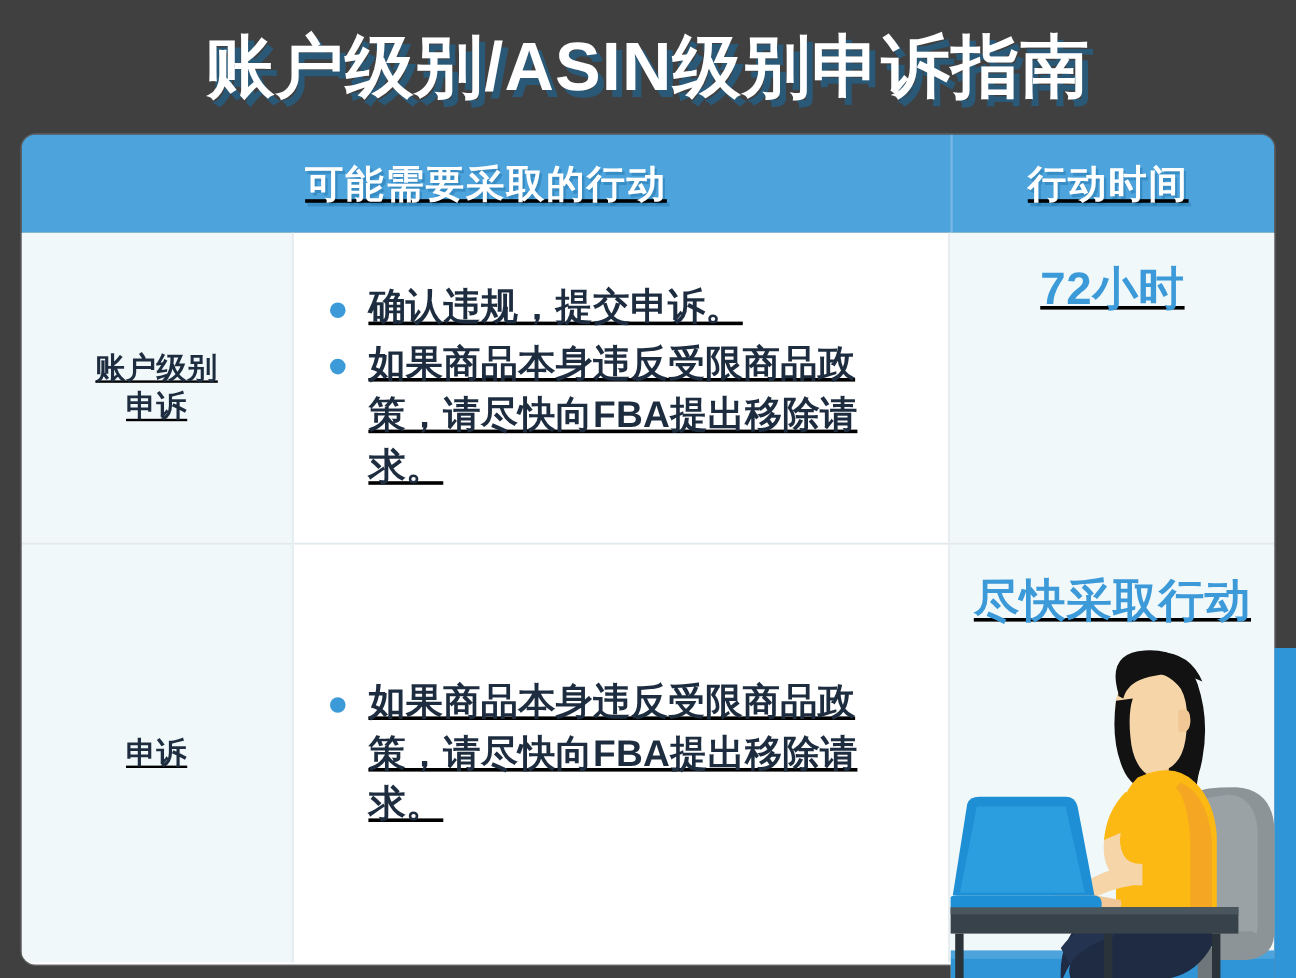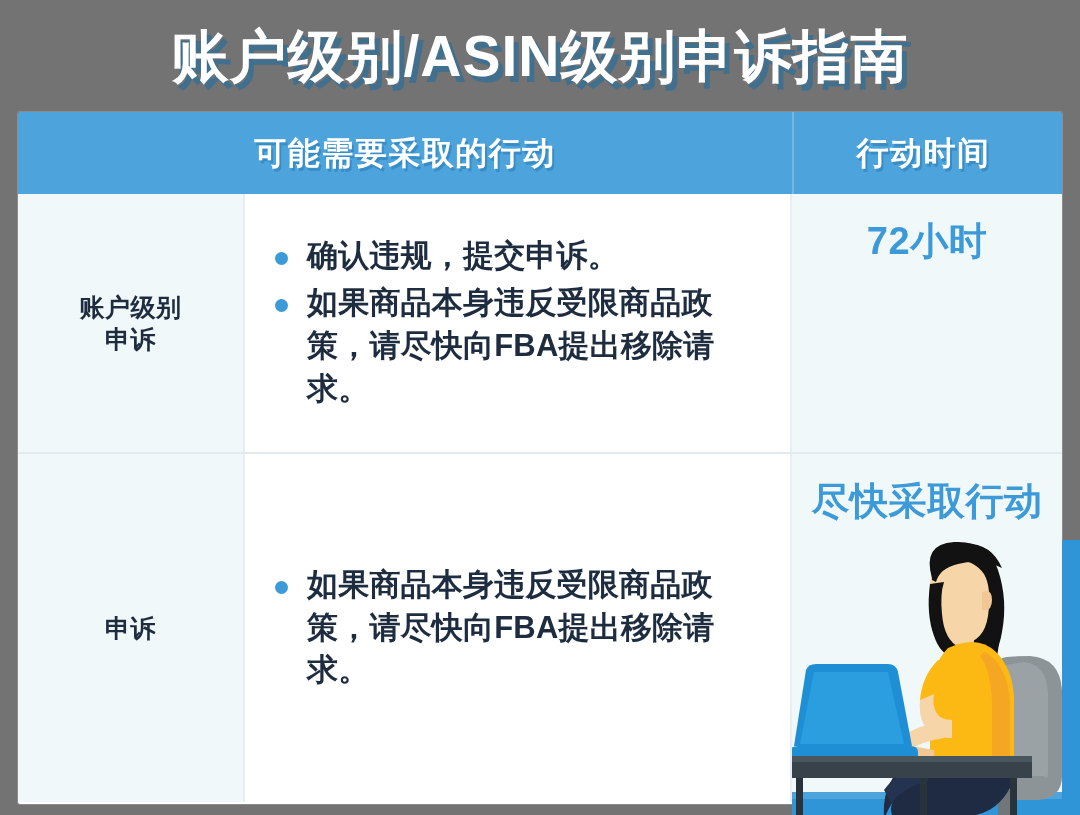--- a/index.html
+++ b/index.html
@@ -13,21 +13,21 @@
     overflow: hidden;
     background: #2f95d6;
     font-family: "Liberation Sans", "DejaVu Sans", sans-serif;
     -webkit-font-smoothing: antialiased;
   }
 
   .poster {
     position: relative;
     width: 1080px;
     height: 815px;
-    background: #737373;
+    background: #404040;
     overflow: hidden;
   }
 
   
   .title-bar {
     position: absolute;
     left: 0;
     top: 0;
     width: 1080px;
     height: 112px;
@@ -45,23 +45,24 @@
     white-space: nowrap;
   }
 
   
   .table-card {
     position: absolute;
     left: 18px;
     top: 112px;
     width: 1044px;
     height: 692px;
-    border-radius: 2px;
+    border-radius: 12px;
     overflow: hidden;
     box-shadow: 0 0 0 1px rgba(255,255,255,0.18);
+    text-decoration: underline;
   }
 
   .thead {
     position: relative;
     height: 82px;
     background: #4da3db;
     display: flex;
     align-items: center;
   }
   .thead .th {

